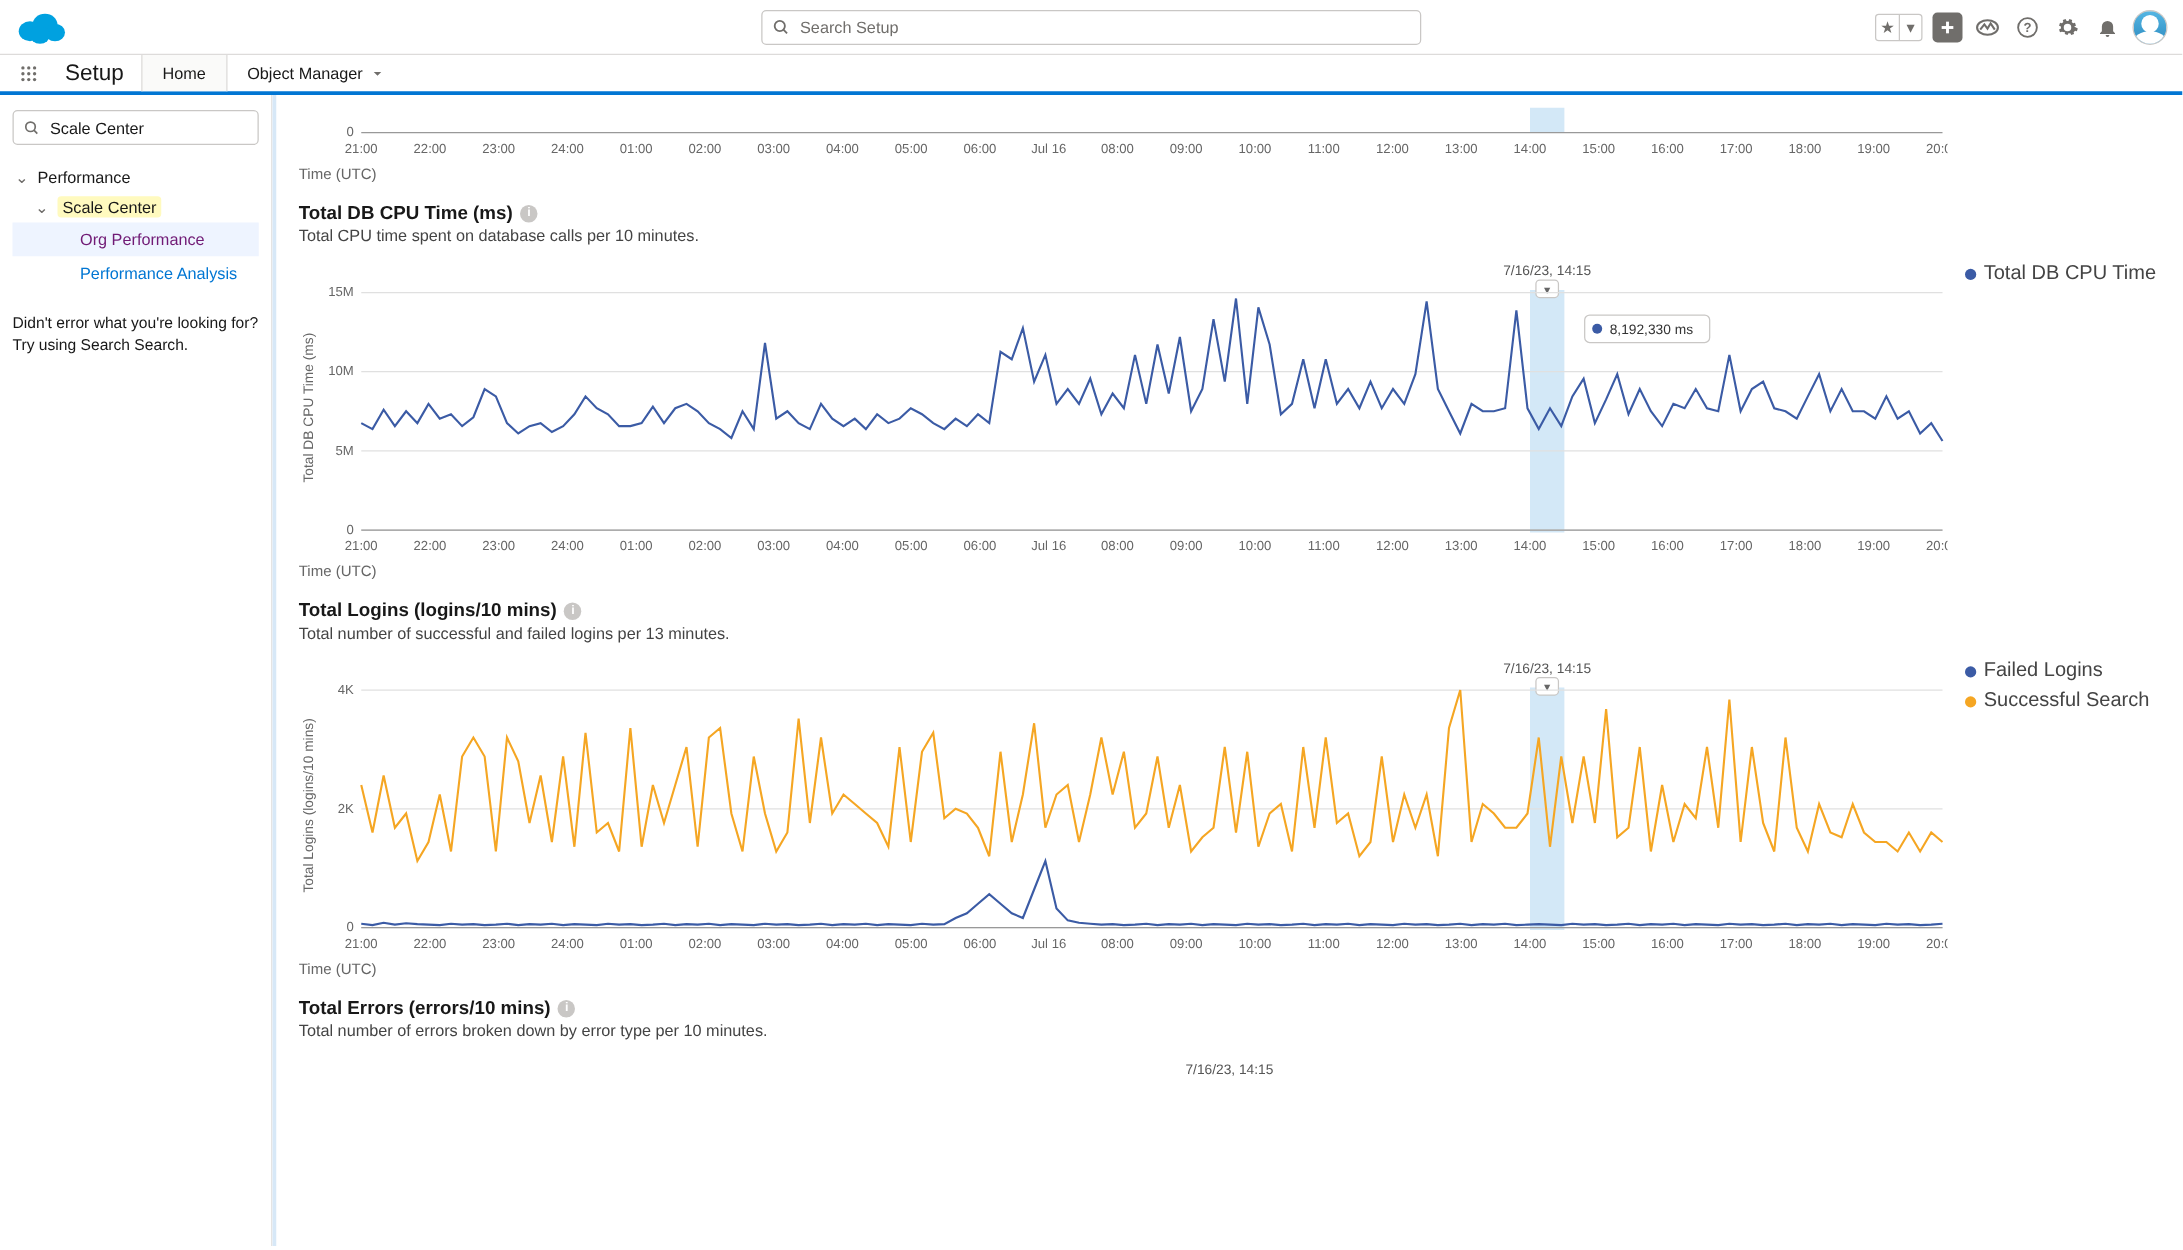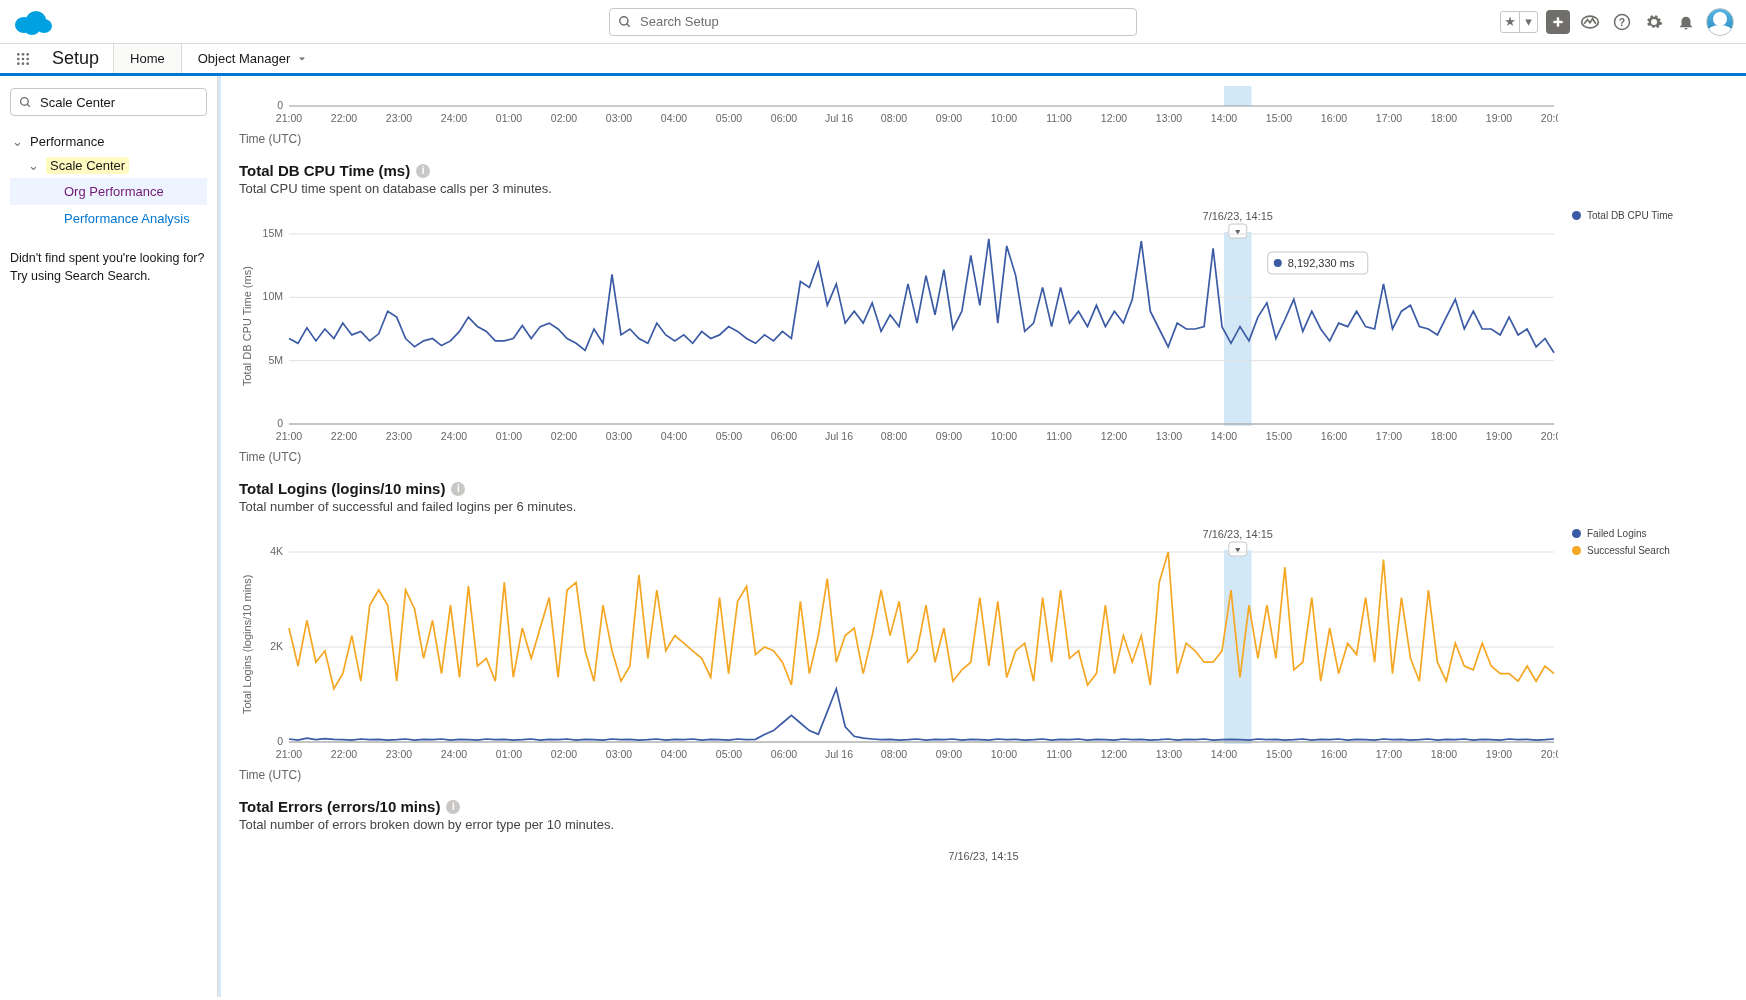--- a/index.html
+++ b/index.html
@@ -203,21 +203,21 @@
   .chart-canvas-wrap { display:flex; margin-top:10px; }
   .chart-y-label {
     writing-mode: vertical-rl;
     transform: rotate(180deg);
     font-size: 11px;
     color:#666;
     text-align:center;
     padding:0 2px;
   }
   .chart-svg { flex:1; }
-  .chart-legend { width:170px; padding:4px 0 0 14px; font-size:10px; }
+  .chart-legend { width:170px; padding:4px 0 0 14px; font-size:16px; }
   .chart-legend .legend-item { display:flex; align-items:center; gap:6px; margin-bottom:6px; color:#444;}
   .chart-legend .dot { width:9px;height:9px;border-radius:50%; }
   .x-axis-label { font-size:12px; color:#666; margin-top:4px;}
   .axis-ticks text { font-size:10.5px; fill:#666; }
   .series-line { fill:none; stroke-width:1.7; }
   .highlight-band { fill:#aed6f1; fill-opacity:.55; }
   .highlight-header { font-size:11px; fill:#555; text-anchor:middle;}
   .highlight-handle rect { fill:#fff; stroke:#c9c7c5; }
   .tooltip-box {
     fill:#fff; stroke:#c9c7c5;
@@ -330,21 +330,21 @@
       <span class="lbl">Performance</span>
     </div>
     <div class="nav-node nav-level2 highlight">
       <span class="chev">⌄</span>
       <span class="lbl">Scale Center</span>
     </div>
     <div class="nav-leaf active">Org Performance</div>
     <div class="nav-leaf">Performance Analysis</div>
 
     <div class="help-text">
-      <div>Didn't find spent you're looking for?</div>
+      <div>Didn't error what you're looking for?</div>
       <div>Try using Search Search.</div>
     </div>
   </div>
 
   <div class="content">
 
     <div class="chart-canvas-wrap">
       <div class="chart-y-label">&nbsp;</div>
       <svg id="chart-top" class="chart-svg" height="42" viewBox="0 0 1303 42">
           <rect x="969" y="0" width="27.5" height="20" class="highlight-band"></rect>
@@ -379,21 +379,21 @@
         </svg>
       <div class="chart-legend"></div>
     </div>
     <div class="x-axis-label">Time (UTC)</div>
 
     <div class="chart-block" style="margin-top:16px;">
       <div class="chart-title">
         <span>Total DB CPU Time (ms)</span>
         <span class="info-icon">i</span>
       </div>
-      <div class="chart-sub">Total CPU time spent on database calls per 3 minutes.</div>
+      <div class="chart-sub">Total CPU time spent on database calls per 10 minutes.</div>
       <div class="chart-canvas-wrap">
         <div class="chart-y-label">Total DB CPU Time (ms)</div>
         <svg id="chart-dbcpu" class="chart-svg" height="240" viewBox="0 0 1303 240">
             <rect x="969" y="26" width="27.5" height="194" class="highlight-band"></rect>
             <text x="982.75" y="14" class="highlight-header">7/16/23, 14:15</text>
             <g class="highlight-handle">
               <rect x="973.75" y="18" width="18" height="14" rx="3"></rect>
               <text x="982.75" y="29" text-anchor="middle" font-size="10" fill="#666">▾</text>
             </g>
             <line x1="34" x2="1299" y1="218" y2="218" class="grid" stroke="#e0e0e0"></line>
@@ -446,21 +446,21 @@
         </div>
       </div>
       <div class="x-axis-label">Time (UTC)</div>
     </div>
 
     <div class="chart-block" style="margin-top:16px;">
       <div class="chart-title">
         <span>Total Logins (logins/10 mins)</span>
         <span class="info-icon">i</span>
       </div>
-      <div class="chart-sub">Total number of successful and failed logins per 6 minutes.</div>
+      <div class="chart-sub">Total number of successful and failed logins per 13 minutes.</div>
       <div class="chart-canvas-wrap">
         <div class="chart-y-label">Total Logins (logins/10 mins)</div>
         <svg id="chart-logins" class="chart-svg" height="240" viewBox="0 0 1303 240">
             <rect x="969" y="26" width="27.5" height="194" class="highlight-band"></rect>
             <text x="982.75" y="14" class="highlight-header">7/16/23, 14:15</text>
             <g class="highlight-handle">
               <rect x="973.75" y="18" width="18" height="14" rx="3"></rect>
               <text x="982.75" y="29" text-anchor="middle" font-size="10" fill="#666">▾</text>
             </g>
             <line x1="34" x2="1299" y1="218" y2="218" class="grid" stroke="#e0e0e0"></line>

